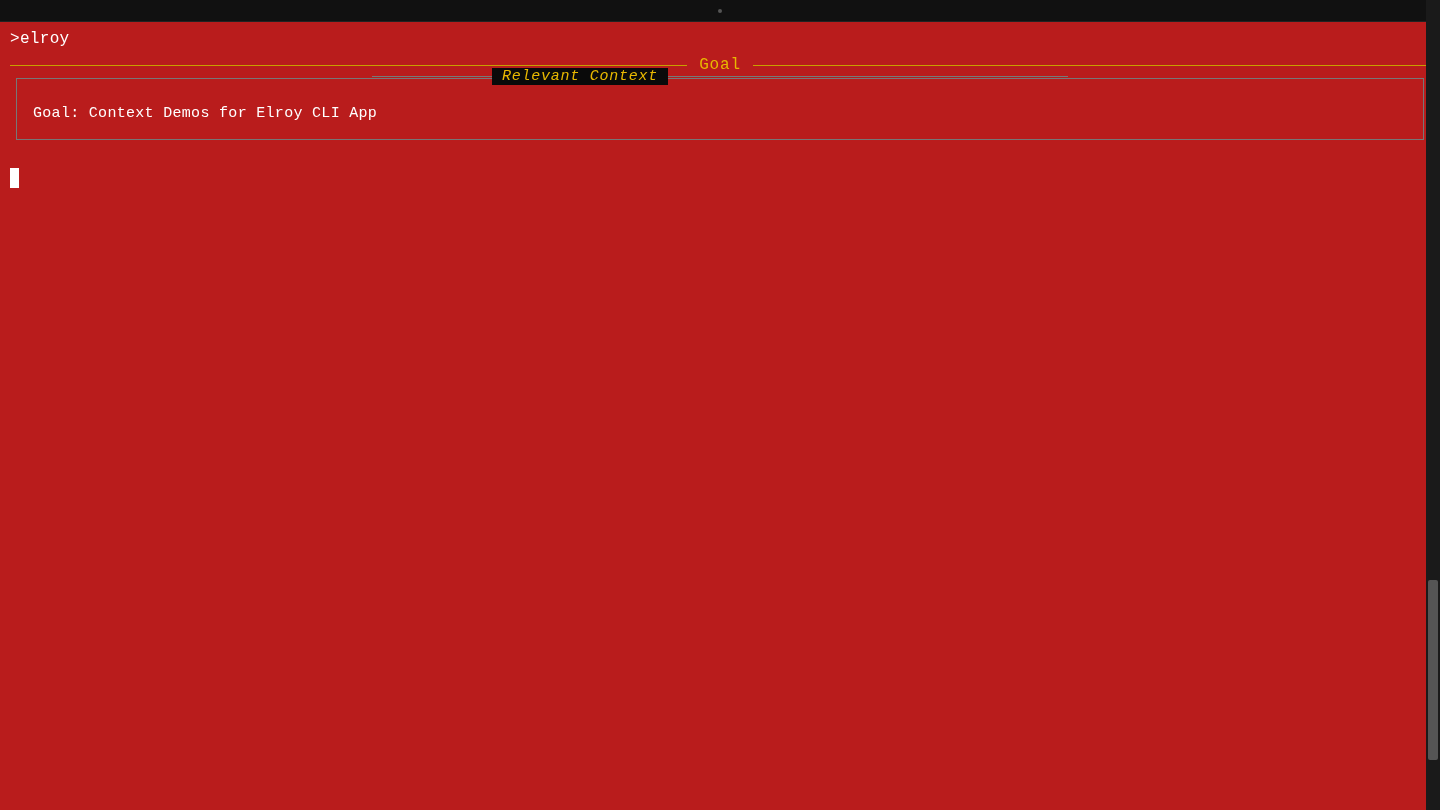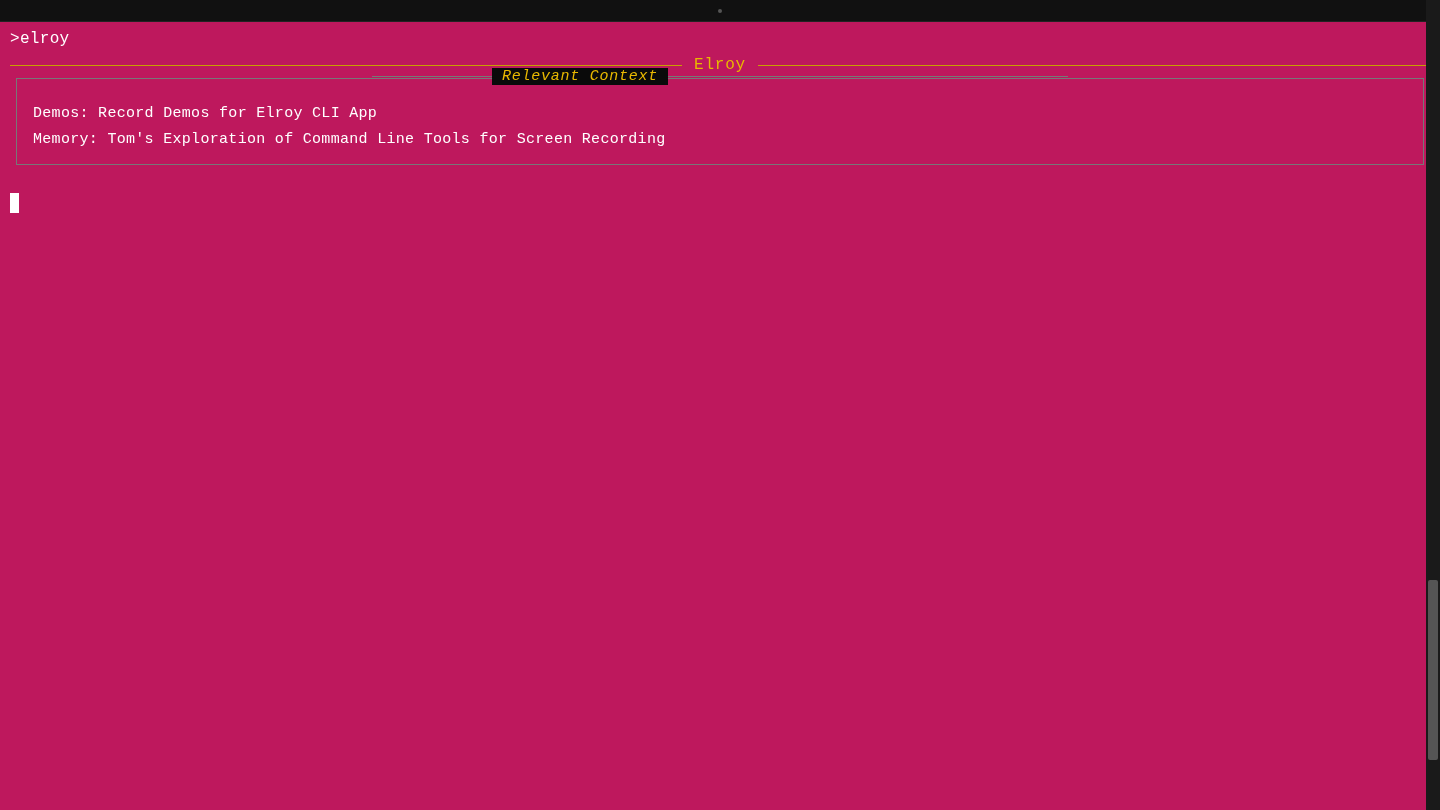--- a/index.html
+++ b/index.html
@@ -14,21 +14,21 @@
       background-color: #000000;
       font-family: 'Courier New', Courier, monospace;
       color: #ffffff;
       overflow: hidden;
       position: relative;
     }
 
     .terminal-container {
       width: 100%;
       height: 100%;
-      background-color: #be185d;
+      background-color: #b91c1c;
       position: relative;
       padding: 0;
     }
 
     
     .title-bar {
       width: 100%;
       height: 22px;
       background-color: #111111;
       display: flex;
@@ -185,37 +185,36 @@
   </div>
 
   <div class="terminal-content">
 
     
     <div class="command-line">&gt;elroy</div>
 
     
     <div class="section-header">
       <div class="section-header-line"></div>
-      <span class="section-header-title">Elroy</span>
+      <span class="section-header-title">Goal</span>
       <div class="section-header-line"></div>
     </div>
 
     
     <div class="context-box-wrapper">
       <div class="context-box">
 
         <div class="context-label-row">
           <div class="context-label-line-left"></div>
           <span class="context-label-text">Relevant Context</span>
           <div class="context-label-line-right"></div>
         </div>
 
         <div class="context-content">
-          <div class="context-line">Demos: Record Demos for Elroy CLI App</div>
-          <div class="context-line">Memory: Tom's Exploration of Command Line Tools for Screen Recording</div>
+          <div class="context-line">Goal: Context Demos for Elroy CLI App</div>
         </div>
       </div>
     </div>
 
     
     <div class="cursor-block"></div>
 
   </div>
 
   <div class="scrollbar">

